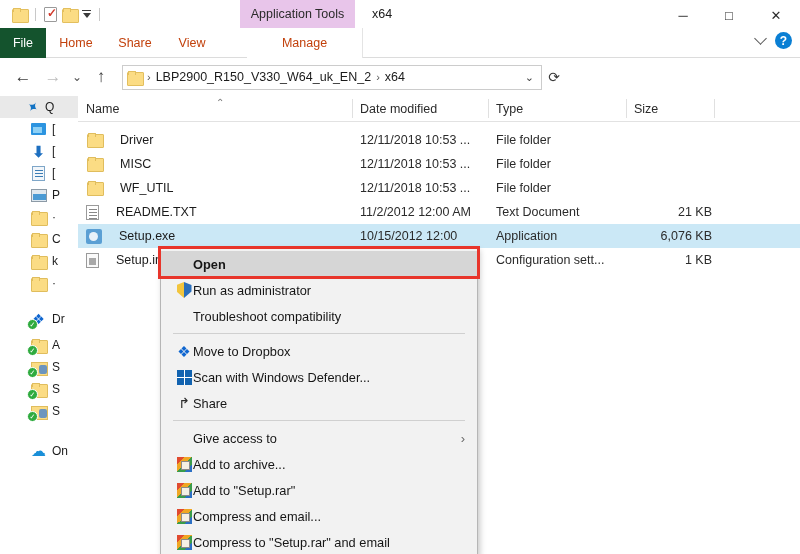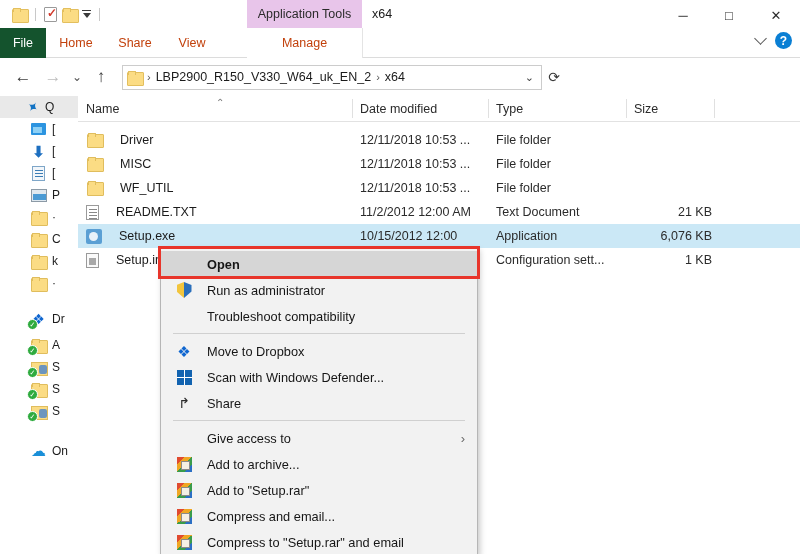--- a/index.html
+++ b/index.html
@@ -46,21 +46,21 @@
   }
   .dropdown-caret {
     width: 0; height: 0; border-left: 4px solid transparent;
     border-right: 4px solid transparent; border-top: 5px solid #3a3a3a;
     margin-left: 1px;
   }
   .dropdown-caret-wrap { display:flex; flex-direction:column; align-items:center; gap:2px;}
   .dropdown-bar { width: 9px; height: 1.5px; background: #3a3a3a; }
 
   .apptools-tab {
-    position: absolute; left: 247px; top: 0px;
+    position: absolute; left: 240px; top: 0px;
     width: 115px; height: 28px;
     background: #e8c5ea;
     display: flex; align-items: center; justify-content: center;
     font-size: 12.5px; color: #2b2b2b;
   }
   .win-title {
     position: absolute; left: 372px; top: 0; height: 28px;
     display: flex; align-items: center;
     font-size: 12.5px; color: #1a1a1a;
   }
@@ -217,21 +217,21 @@
 
   
   .ctxmenu {
     position: absolute; left: 160px; top: 248px; width: 318px;
     background: #f2f2f2; border: 1px solid #b6b6b6;
     box-shadow: 2px 2px 6px rgba(0,0,0,0.22);
     z-index: 50; padding: 2px 0 0 0;
   }
   .ctx-item {
     position: relative; height: 26px; display: flex; align-items: center;
-    font-size: 12.8px; color: #161616; padding-left: 46px; text-align: right;
+    font-size: 12.8px; color: #161616; padding-left: 32px; text-align: right;
   }
   .ctx-item.highlight { background: #d6d6d6; font-weight: bold; }
   .ctx-ico {
     position: absolute; left: 14px; width: 18px; height: 17px;
     display: flex; align-items: center; justify-content: center;
   }
   .ctx-sep { height: 1px; background: #d0d0d0; margin: 4px 12px; }
   .ctx-arrow {
     position: absolute; right: 12px; font-size: 13px; color: #6a6a6a;
   }

